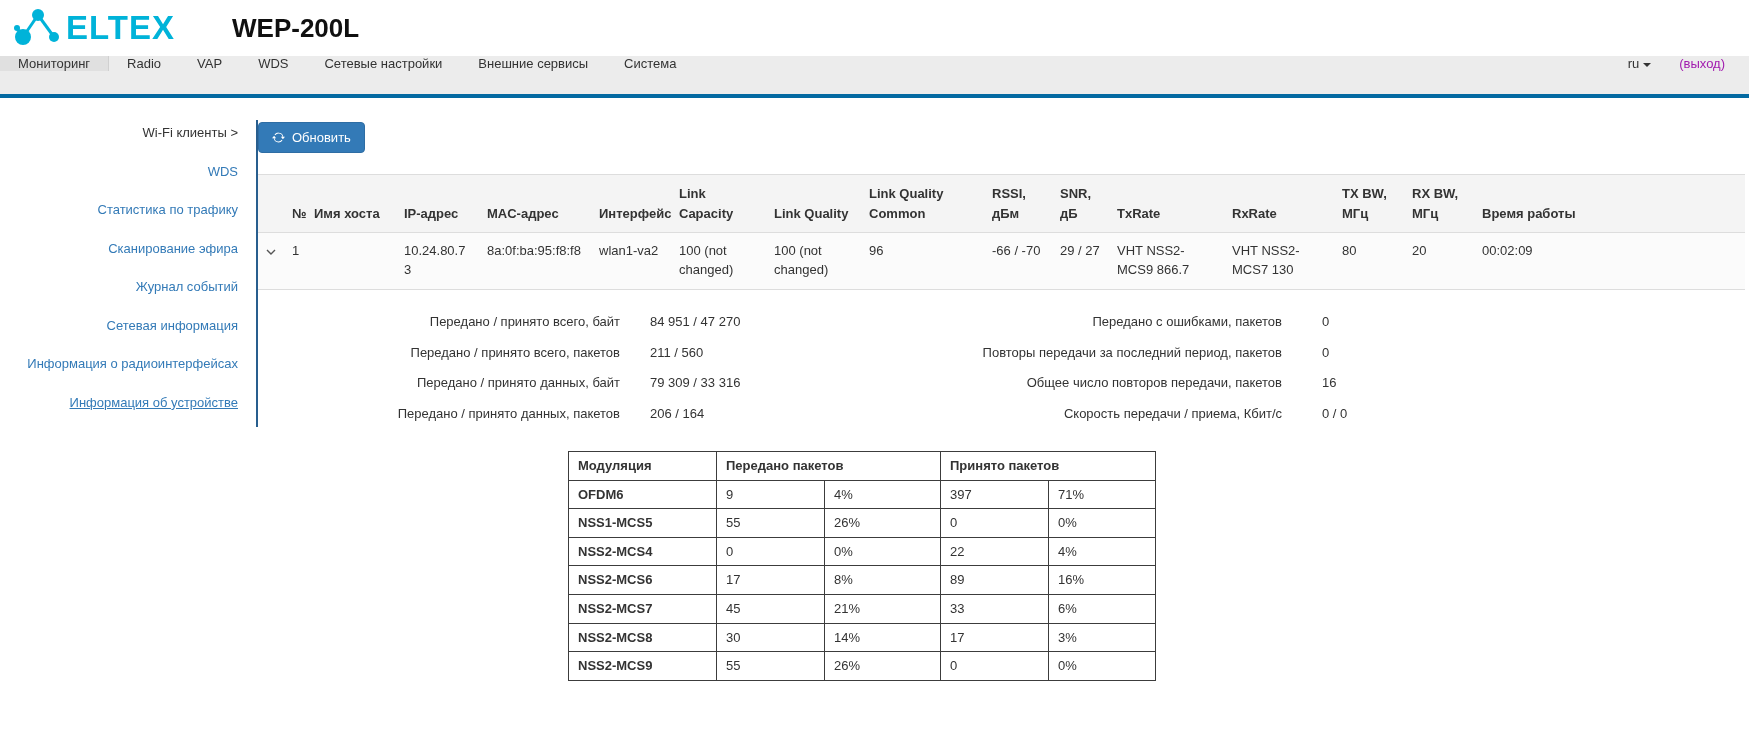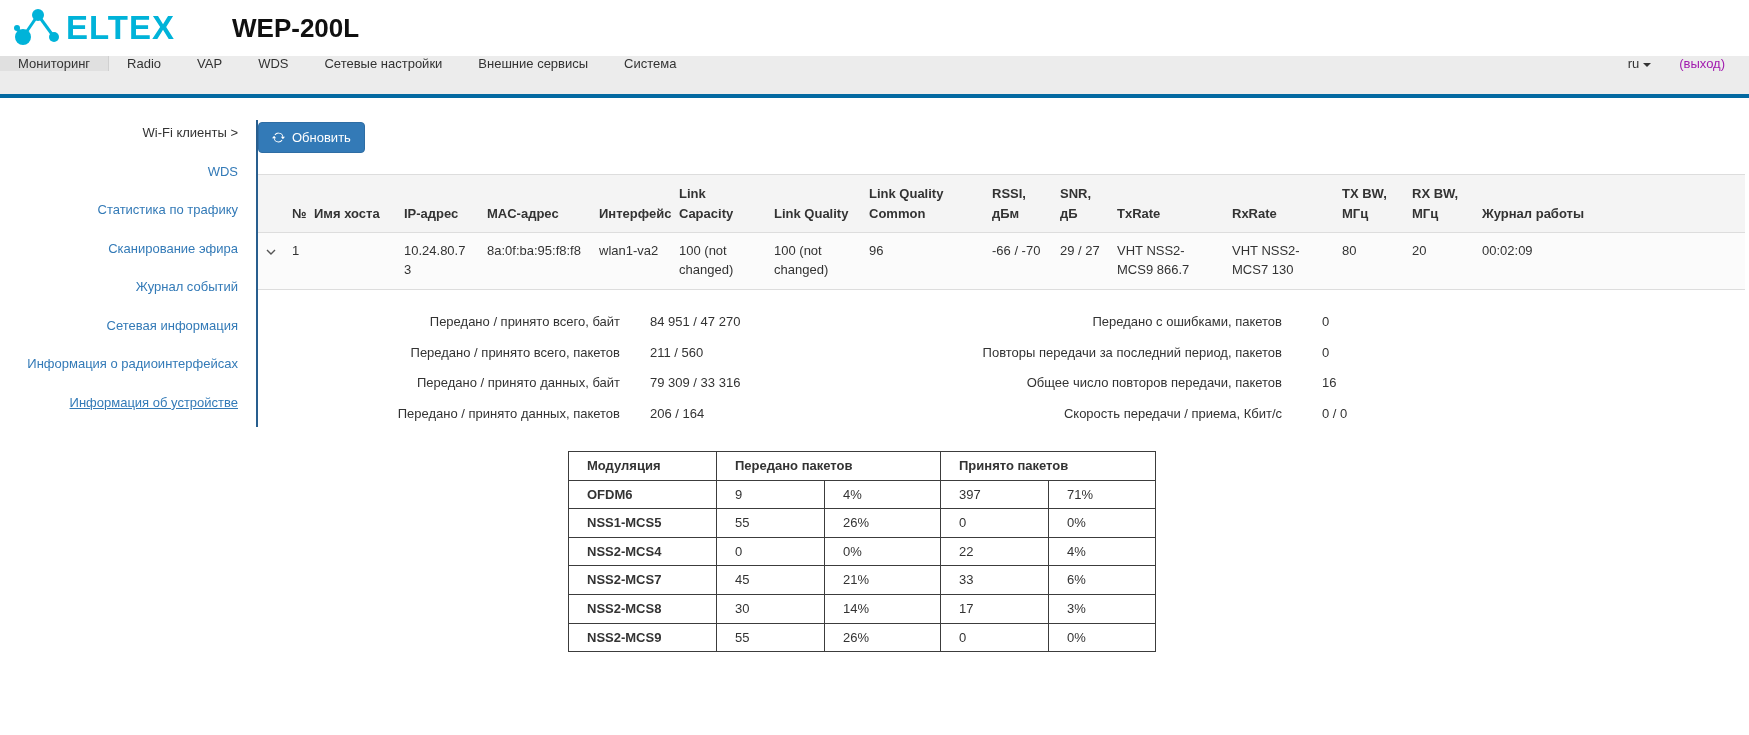--- a/index.html
+++ b/index.html
@@ -62,21 +62,21 @@
   .stat-col2 { width:680px; flex-shrink:0; }
   .stat-row { display:flex; margin-bottom:14px; line-height:1.3; }
   .stat-row .lbl { text-align:right; }
   .stat-col1 .lbl { width:338px; flex-shrink:0; }
   .stat-col1 .val { margin-left:30px; }
   .stat-col2 .lbl { width:500px; flex-shrink:0; }
   .stat-col2 .val { margin-left:40px; }
 
   
   .mod-table { border-collapse:collapse; margin:14px 0 0 310px; }
-  .mod-table th, .mod-table td { border:1px solid #3c3c3c; padding:5px 18px; text-align:left;
+  .mod-table th, .mod-table td { border:1px solid #3c3c3c; padding:5px 9px; text-align:left;
                                  font-size:13px; line-height:1.35; }
   .mod-table th { font-weight:bold; background:#fff; }
   .mod-table td.mod-name { font-weight:bold; }
 </style>
 </head>
 <body>
 
 <header class="topbar">
   <div class="logo">
     <span>
@@ -172,21 +172,21 @@
           <th>Интерфейс</th>
           <th>Link Capacity</th>
           <th>Link Quality</th>
           <th>Link Quality Common</th>
           <th>RSSI, дБм</th>
           <th>SNR, дБ</th>
           <th>TxRate</th>
           <th>RxRate</th>
           <th>TX BW, МГц</th>
           <th>RX BW, МГц</th>
-          <th>Журнал работы</th>
+          <th>Время работы</th>
         </tr>
       </thead>
       <tbody>
         <tr>
           <td class="chevron-cell">
             <span>
               <svg width="10" height="6" viewBox="0 0 10 6">
                   <path d="M1 1l4 4 4-4" stroke="#555" stroke-width="1.4" fill="none"></path>
                 </svg>
             </span>
@@ -282,20 +282,27 @@
           <td>0%</td>
         </tr>
         <tr>
           <td class="mod-name">NSS2-MCS4</td>
           <td>0</td>
           <td>0%</td>
           <td>22</td>
           <td>4%</td>
         </tr>
         <tr>
+          <td class="mod-name">NSS2-MCS6</td>
+          <td>17</td>
+          <td>8%</td>
+          <td>89</td>
+          <td>16%</td>
+        </tr>
+        <tr>
           <td class="mod-name">NSS2-MCS7</td>
           <td>45</td>
           <td>21%</td>
           <td>33</td>
           <td>6%</td>
         </tr>
         <tr>
           <td class="mod-name">NSS2-MCS8</td>
           <td>30</td>
           <td>14%</td>

